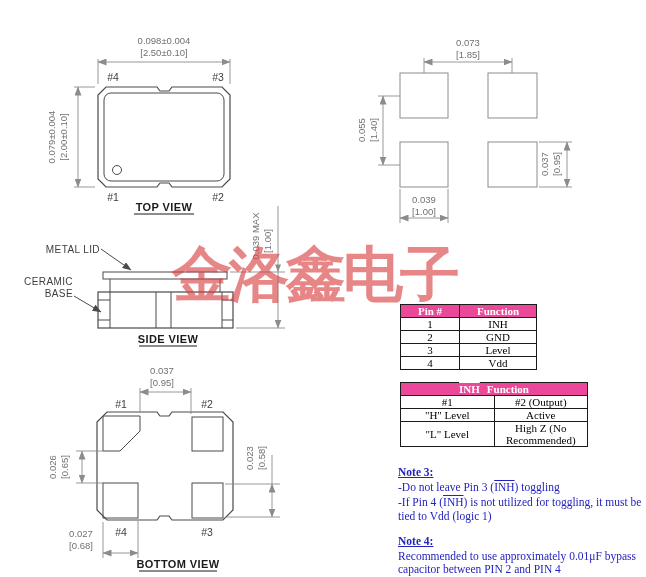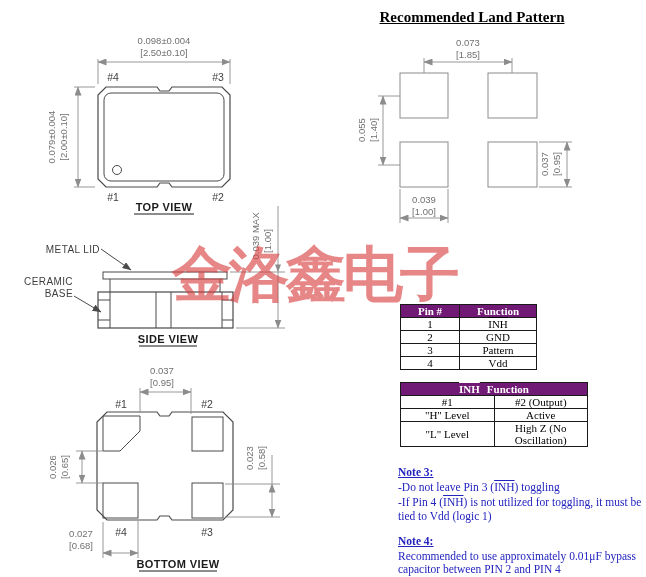--- a/index.html
+++ b/index.html
@@ -17,21 +17,21 @@
   .lbl{font-family:"Liberation Sans",sans-serif;font-size:10px;fill:#3d3d3d;letter-spacing:.4px;}
   .vtitle{font-family:"Liberation Sans",sans-serif;font-size:11px;font-weight:bold;fill:#1b1b1b;letter-spacing:.4px;}
 
   
   .lp-title{position:absolute;left:379px;top:9px;width:186px;text-align:center;
             font-family:"Liberation Serif",serif;font-size:15px;font-weight:bold;
             text-decoration:underline;color:#000;}
   table.dt{border-collapse:collapse;font-family:"Liberation Serif",serif;font-size:11px;color:#000;
            table-layout:fixed;}
   table.dt td,table.dt th{border:1px solid #1a1a1a;text-align:center;padding:0;height:12px;line-height:12px;}
-  table.dt th{background:#701a75;color:#fff;font-weight:bold;}
+  table.dt th{background:#ec4899;color:#fff;font-weight:bold;}
   .pin-table{position:absolute;left:400px;top:304px;width:134px;}
   .inh-table{position:absolute;left:400px;top:382px;width:188px;}
   .ovl{text-decoration:overline;}
   .gap{margin-left:7px;}
   .notes{position:absolute;left:398px;top:466px;width:252px;
          font-family:"Liberation Serif",serif;font-size:11.5px;color:#2323be;line-height:1.15;}
   .note-title{font-weight:bold;text-decoration:underline;margin:0 0 2px 0;}
   .note-body{margin:0 0 2px 0;}
   .note4{margin-top:12px;}
 
@@ -159,39 +159,38 @@
       <text class="dim" x="548" y="164" text-anchor="middle" transform="rotate(-90 548 164)">0.037</text>
       <text class="dim" x="560" y="164" text-anchor="middle" transform="rotate(-90 560 164)">[0.95]</text>
 
       <path class="dimline" d="M400,189 V223 M448,189 V223"></path>
       <line class="dimline" x1="400" y1="218" x2="448" y2="218" marker-start="url(#arrG)" marker-end="url(#arrG)"></line>
       <text class="dim" x="424" y="203" text-anchor="middle">0.039</text>
       <text class="dim" x="424" y="215" text-anchor="middle">[1.00]</text>
     </g>
   </svg>
 
-  <div class="lp-title">Recommended Land Pattern</div>
 
   <table class="dt pin-table">
     <tbody>
         <tr>
       <th style="width:58px">Pin #</th>
       <th style="width:76px">Function</th>
     </tr>
     <tr>
       <td>1</td>
       <td><span class="ovl">INH</span></td>
     </tr>
     <tr>
       <td>2</td>
       <td>GND</td>
     </tr>
     <tr>
       <td>3</td>
-      <td>Pattern</td>
+      <td>Level</td>
     </tr>
     <tr>
       <td>4</td>
       <td>Vdd</td>
     </tr>
   </tbody>
     </table>
 
   <table class="dt inh-table">
     <tbody>
@@ -201,21 +200,21 @@
     <tr>
       <td style="width:71px">#1</td>
       <td style="width:133px">#2 (Output)</td>
     </tr>
     <tr>
       <td>"H" Level</td>
       <td>Active</td>
     </tr>
     <tr>
       <td>"L" Level</td>
-      <td>High Z (No Oscillation)</td>
+      <td>High Z (No Recommended)</td>
     </tr>
   </tbody>
     </table>
 
   <div class="notes">
     <p class="note-title">Note 3:</p>
     <p class="note-body"><span>-Do not leave Pin 3 (</span><span class="ovl">INH</span><span>) toggling</span></p>
     <p class="note-body"><span>-If Pin 4 (</span><span class="ovl">INH</span><span>) is not utilized for toggling, it must be tied to Vdd (logic 1)</span></p>
     <p class="note-title note4">Note 4:</p>
     <p class="note-body">Recommended to use approximately 0.01μF bypass capacitor between PIN 2 and PIN 4</p>

